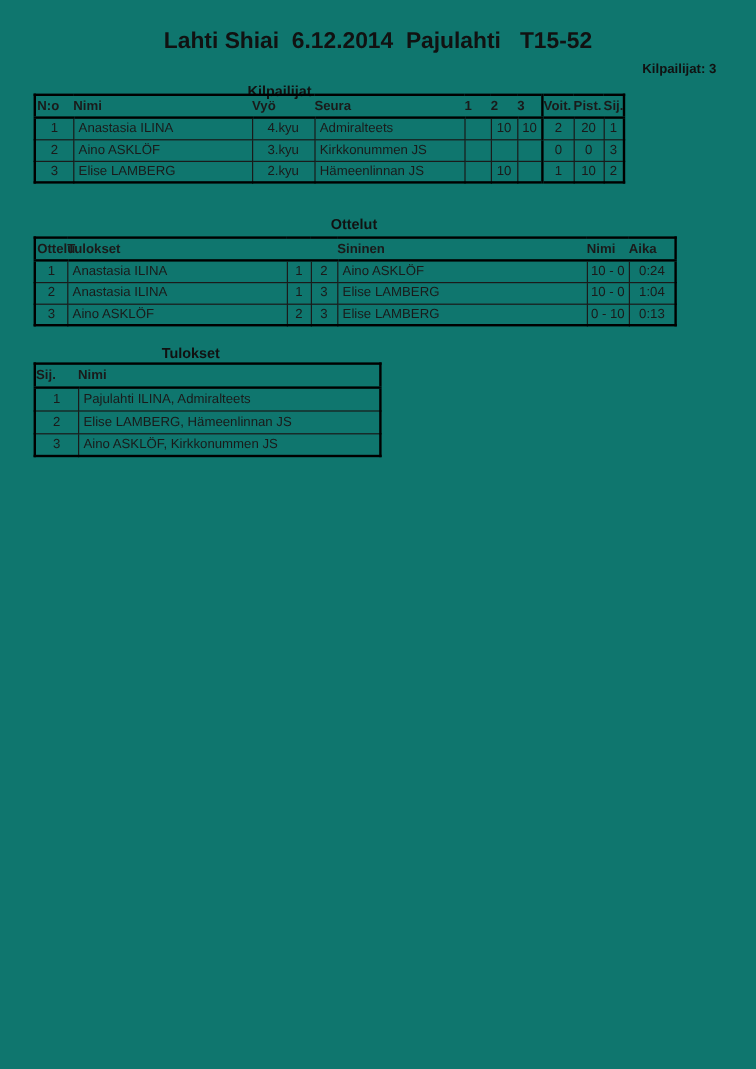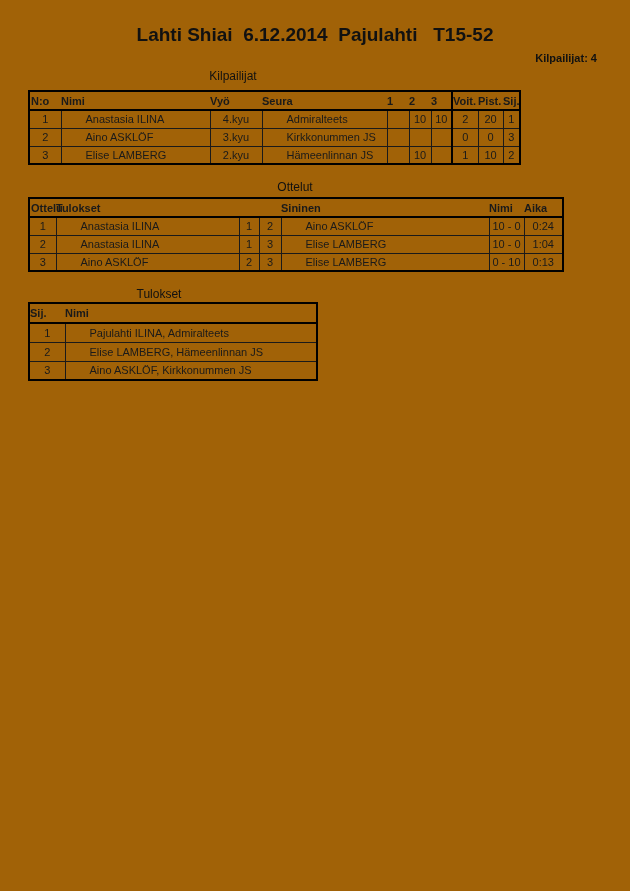--- a/index.html
+++ b/index.html
@@ -1,20 +1,20 @@
 <!DOCTYPE html>
 <html><head>
 <meta charset="utf-8">
 <style>
   html, body { margin: 0; padding: 0; background: #fff; }
   .page {
     position: relative;
     width: 630px;
     height: 891px;
-    background: #a16207;
+    background: #0f766e;
     font-family: "Liberation Sans", sans-serif;
     color: #111;
     overflow: hidden;
   }
   .page-title {
     position: absolute;
     top: 24px; left: 0; width: 630px;
     text-align: center;
     font-size: 19px;
     font-weight: bold;
@@ -23,35 +23,35 @@
   .count-label {
     position: absolute;
     top: 52px; right: 33px;
     font-size: 11px;
     font-weight: bold;
   }
   .sec-heading {
     position: absolute;
     text-align: center;
     font-size: 12px;
-    font-weight: normal;
+    font-weight: bold;
   }
   #heading-kilpailijat { top: 69px; left: 28px; width: 410px; }
   #heading-ottelut     { top: 180px; left: 28px; width: 534px; }
   #heading-tulokset    { top: 287px; left: 15px; width: 288px; }
 
   table {
     position: absolute;
     border-collapse: collapse;
     table-layout: fixed;
     border: 2px solid #000;
     font-size: 11px;
     color: #1a1a1a;
   }
-  #table-kilpailijat { left: 28px; top: 90px;  width: 491px; }
+  #table-kilpailijat { left: 28px; top: 78px;  width: 491px; }
   #table-ottelut     { left: 28px; top: 197px; width: 534px; }
   #table-tulokset    { left: 28px; top: 302px; width: 288px; }
 
   th {
     font-weight: bold;
     border: none;
     border-bottom: 2px solid #000;
     padding: 0;
     white-space: nowrap;
     vertical-align: middle;
@@ -64,31 +64,31 @@
     white-space: nowrap;
     overflow: hidden;
     vertical-align: middle;
     text-align: center;
   }
   thead tr { height: 19px; }
   tbody tr { height: 18px; }
   #table-tulokset thead tr { height: 20px; }
   #table-tulokset tbody tr { height: 19px; }
 
-  .al  { text-align: left; padding-left: 24px; }
+  .al  { text-align: left; padding-left: 4px; }
   .hl  { text-align: left; padding-left: 1px; overflow: visible; }
   .bl2 { border-left: 2px solid #000 !important; }
 </style>
 </head>
 <body>
 
 <div class="page">
 
   <div class="page-title">Lahti Shiai  6.12.2014  Pajulahti   T15-52</div>
-  <div class="count-label">Kilpailijat: 4</div>
+  <div class="count-label">Kilpailijat: 3</div>
 
   <div class="sec-heading" id="heading-kilpailijat">Kilpailijat</div>
 
   <table id="table-kilpailijat">
     <colgroup>
       <col style="width:32px">
         <col style="width:149px">
         <col style="width:52px">
         <col style="width:125px">
       <col style="width:22px">

